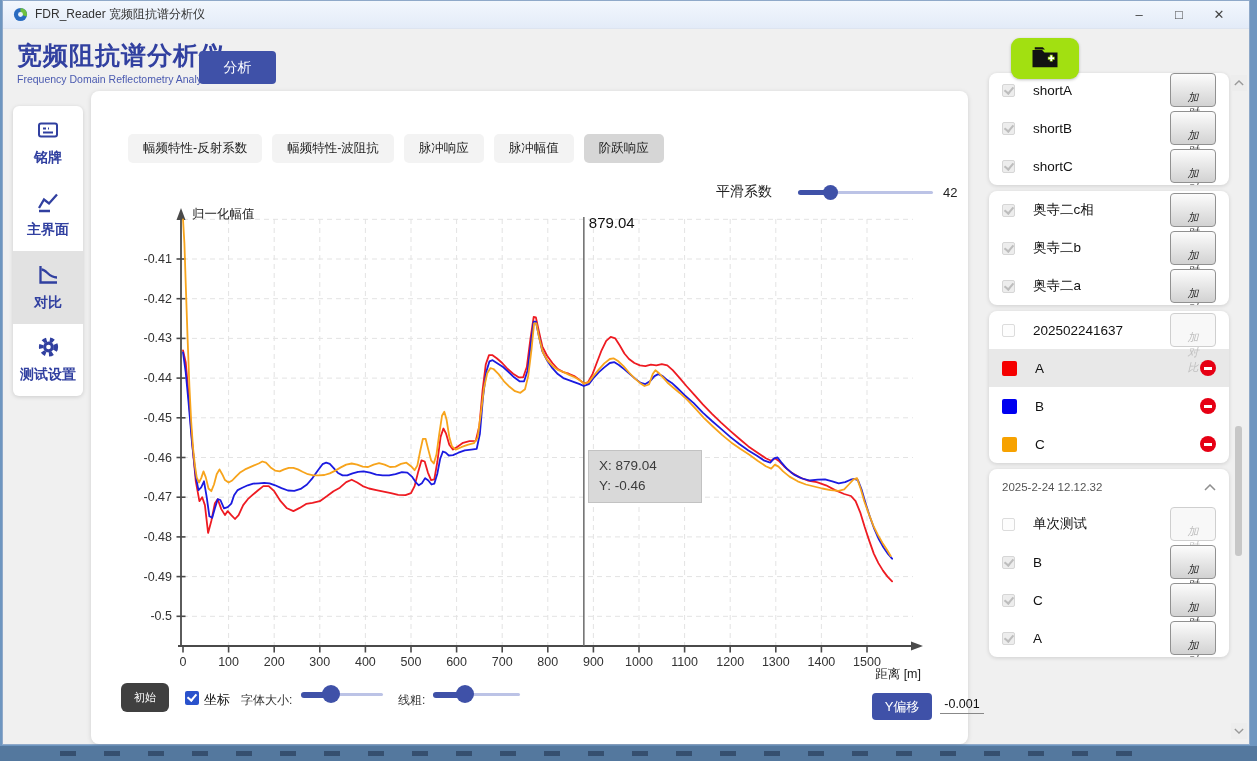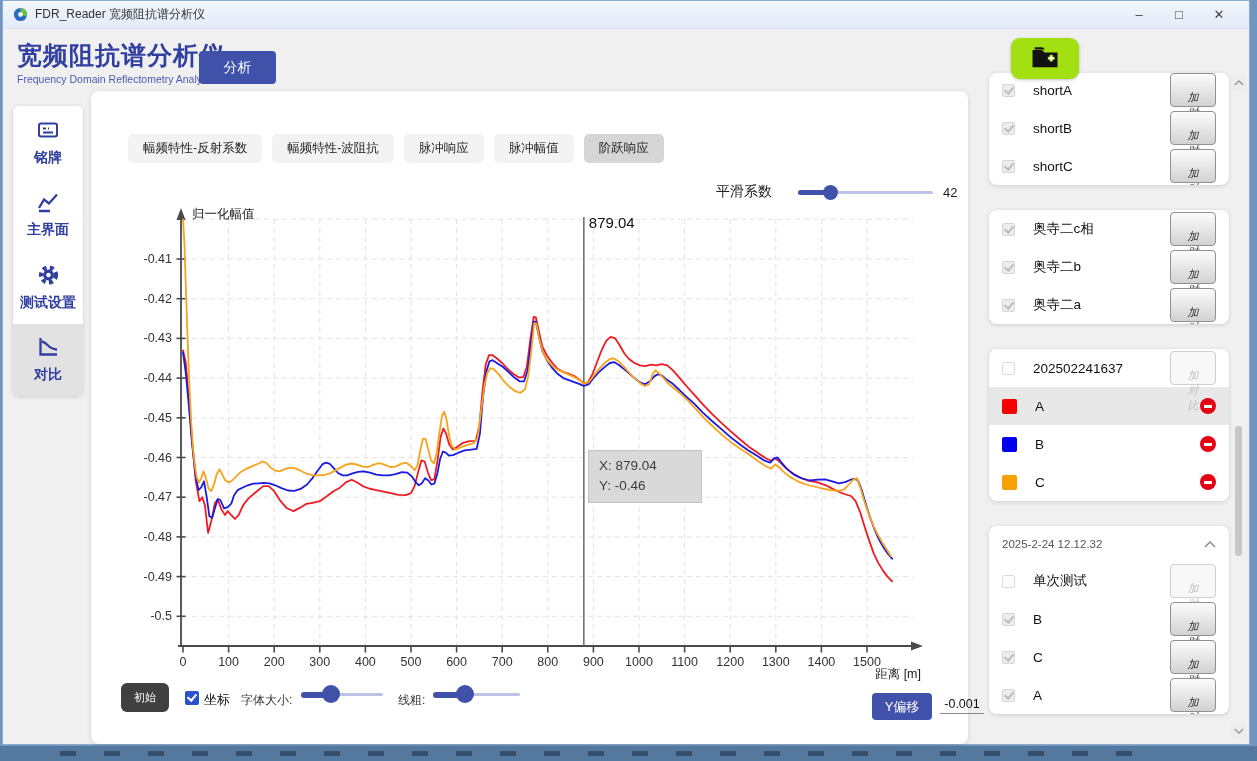--- a/index.html
+++ b/index.html
@@ -78,21 +78,21 @@
   .line-label{position:absolute;left:307px;top:601px;font-size:12px;color:#333;}
   .slider-line{position:absolute;left:342px;top:594px;width:87px;}
   .yoffset-btn{position:absolute;left:781px;top:602px;width:60px;height:27px;background:#3f51a8;
     color:#fff;border:none;border-radius:4px;font-size:13px;font-family:inherit;cursor:pointer;}
   .yoffset-input{position:absolute;left:849px;top:604px;width:44px;border:none;outline:none;
     border-bottom:1px solid #888;font-size:12.5px;text-align:center;background:transparent;
     font-family:inherit;color:#111;padding:2px 0;}
   
   .right-panel{position:absolute;left:986px;top:72px;width:240px;}
   .rp-card{background:#fff;border-radius:8px;box-shadow:0 1px 4px rgba(0,0,0,.14);
-    margin-bottom:25px;overflow:hidden;}
+    margin-bottom:6px;overflow:hidden;}
   .rp-card.first .rp-row:first-child{margin-top:-2px;}
   .rp-header{height:36px;display:flex;align-items:center;justify-content:space-between;padding:0 13px;}
   .g-name{font-size:11px;color:#666;}
   .rp-header.blue .g-name{font-size:13px;font-weight:bold;color:#3140a0;}
   .rp-header.gray .g-name{font-size:11.5px;color:#555;}
   .chev{display:inline-flex;cursor:pointer;}
   .rp-row{height:38px;display:flex;align-items:center;padding:0 13px;}
   .rp-row.selected{background:#e8e8e8;}
   .rp-label{margin-left:18px;font-size:13.5px;color:#111;flex:1;}
   .add-cmp{width:46px;height:22px;font-size:11px;color:#333;
@@ -160,34 +160,34 @@
           </svg></span>
         <div class="side-label">铭牌</div>
       </div>
       <div class="side-item">
         <span><svg viewBox="0 0 24 24" width="26" height="24">
             <polyline points="3,18 8,9.5 13,13.5 21,4.5" fill="none" stroke="#3140a0" stroke-width="2.3"></polyline>
             <line x1="3" y1="21" x2="14" y2="21" stroke="#3140a0" stroke-width="2.3"></line>
           </svg></span>
         <div class="side-label">主界面</div>
       </div>
+      <div class="side-item active">
+        <span><svg viewBox="0 0 24 24" width="26" height="24">
+            <path d="M4.5 3 V19.5 H21" fill="none" stroke="#3140a0" stroke-width="2.3"></path>
+            <path d="M5.5 6.5 C11 6.5 12 14.5 21 14.5" fill="none" stroke="#3140a0" stroke-width="2.3"></path>
+          </svg></span>
+        <div class="side-label">对比</div>
+      </div>
       <div class="side-item">
         <span><svg viewBox="0 0 24 24" width="25" height="24">
             <circle cx="12" cy="12" r="7.4" fill="none" stroke="#3140a0" stroke-width="4.4" stroke-dasharray="3.9 3.3"></circle>
             <circle cx="12" cy="12" r="5.4" fill="#3140a0"></circle>
             <circle cx="12" cy="12" r="2.3" fill="#fff"></circle>
           </svg></span>
         <div class="side-label">测试设置</div>
-      </div>
-      <div class="side-item active">
-        <span><svg viewBox="0 0 24 24" width="26" height="24">
-            <path d="M4.5 3 V19.5 H21" fill="none" stroke="#3140a0" stroke-width="2.3"></path>
-            <path d="M5.5 6.5 C11 6.5 12 14.5 21 14.5" fill="none" stroke="#3140a0" stroke-width="2.3"></path>
-          </svg></span>
-        <div class="side-label">对比</div>
       </div>
     </div>
 
   <div class="main-card">
     <div class="tabs" id="tabs">
         <button class="tab">幅频特性-反射系数</button>
         <button class="tab">幅频特性-波阻抗</button>
         <button class="tab">脉冲响应</button>
         <button class="tab">脉冲幅值</button>
         <button class="tab active">阶跃响应</button>

